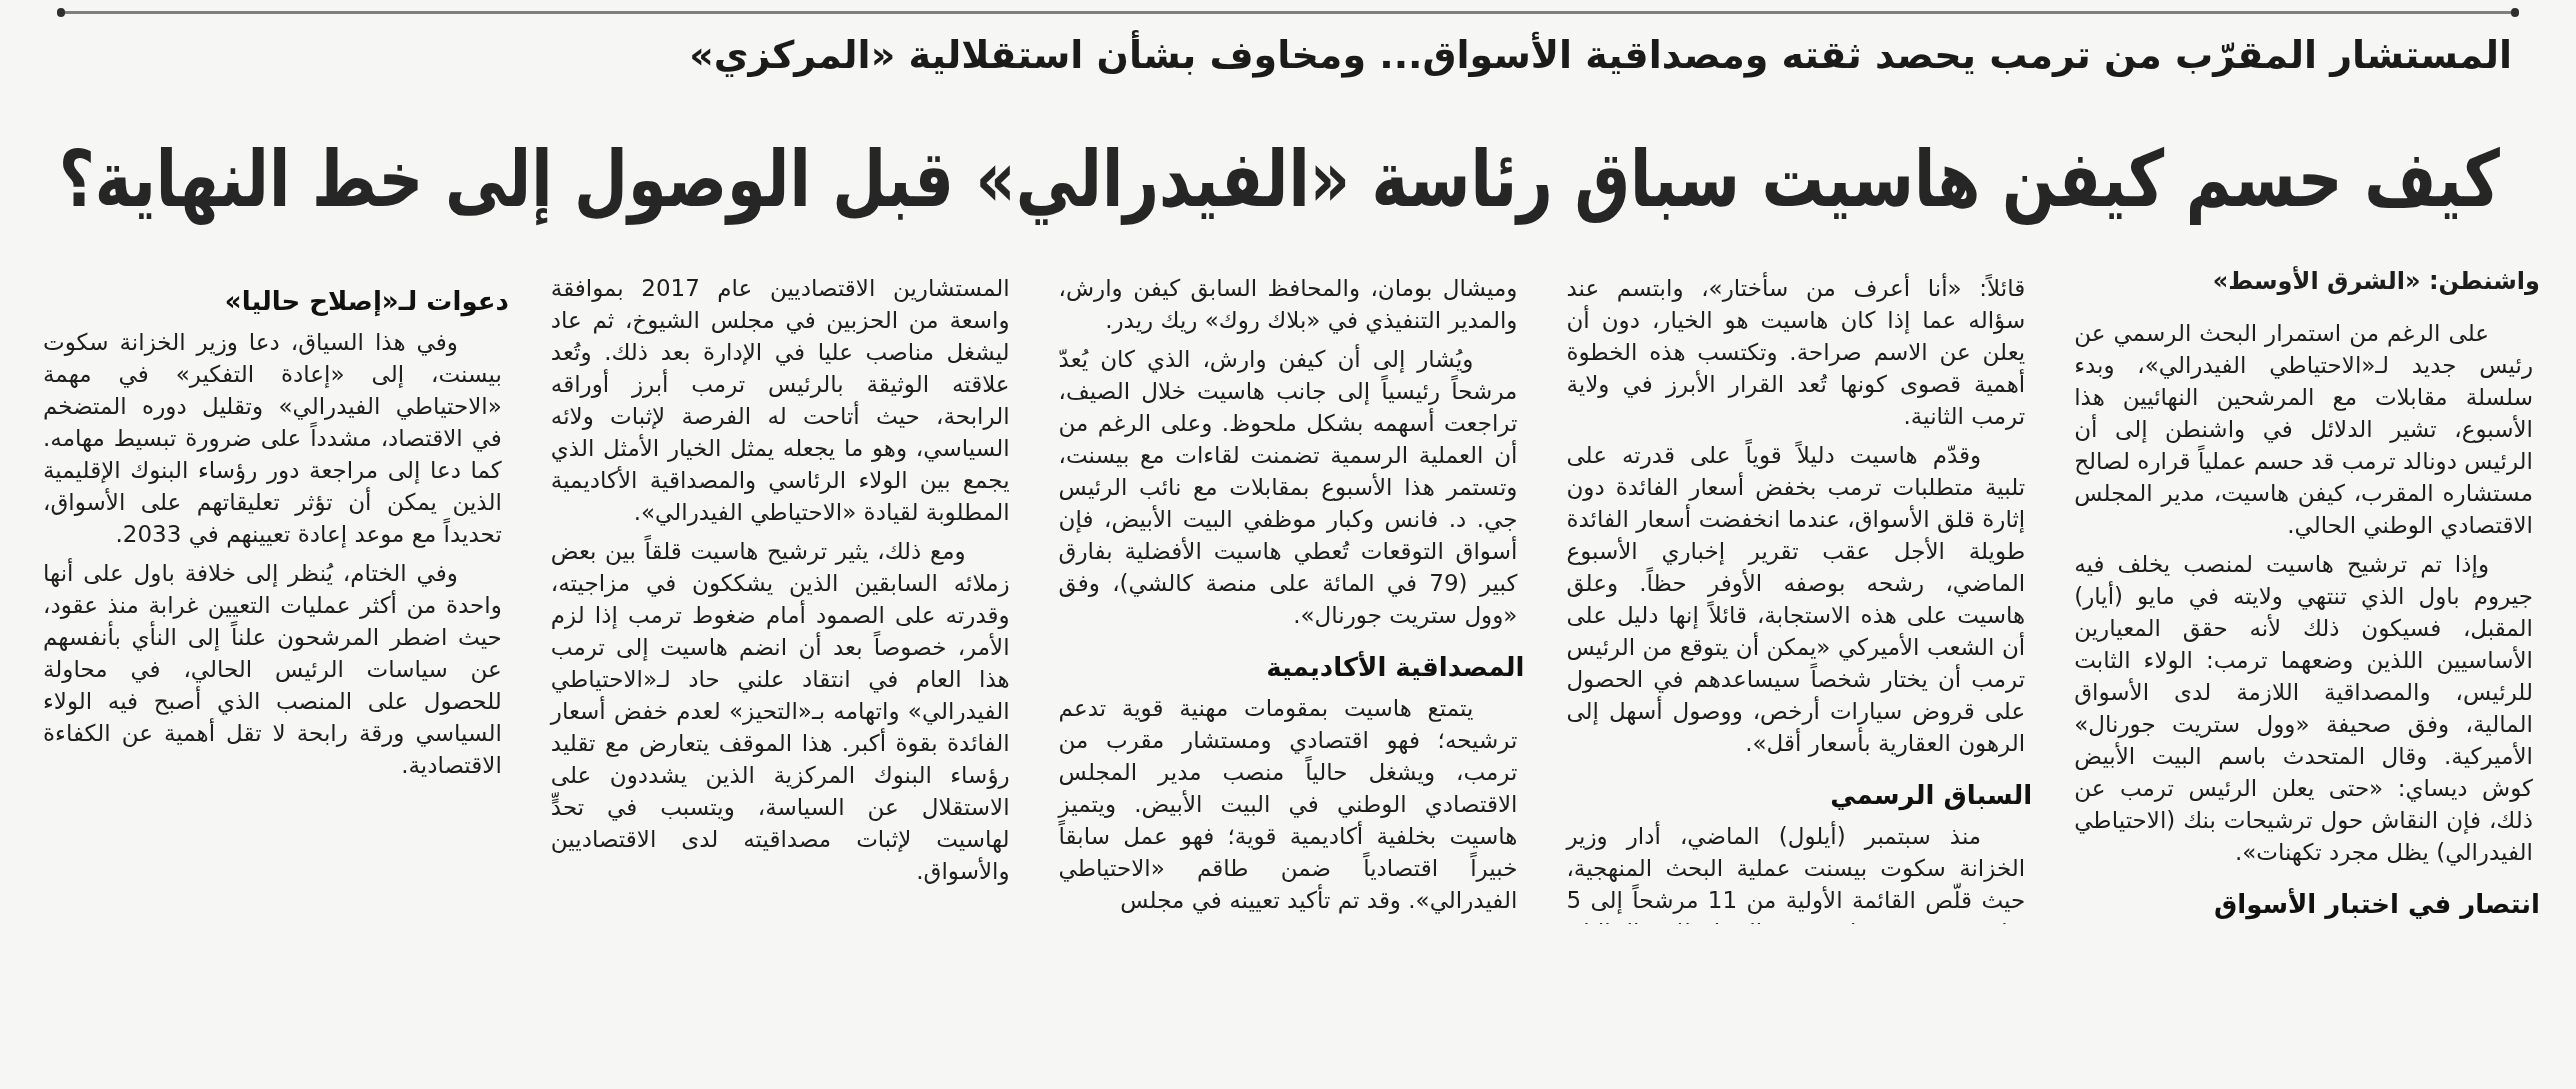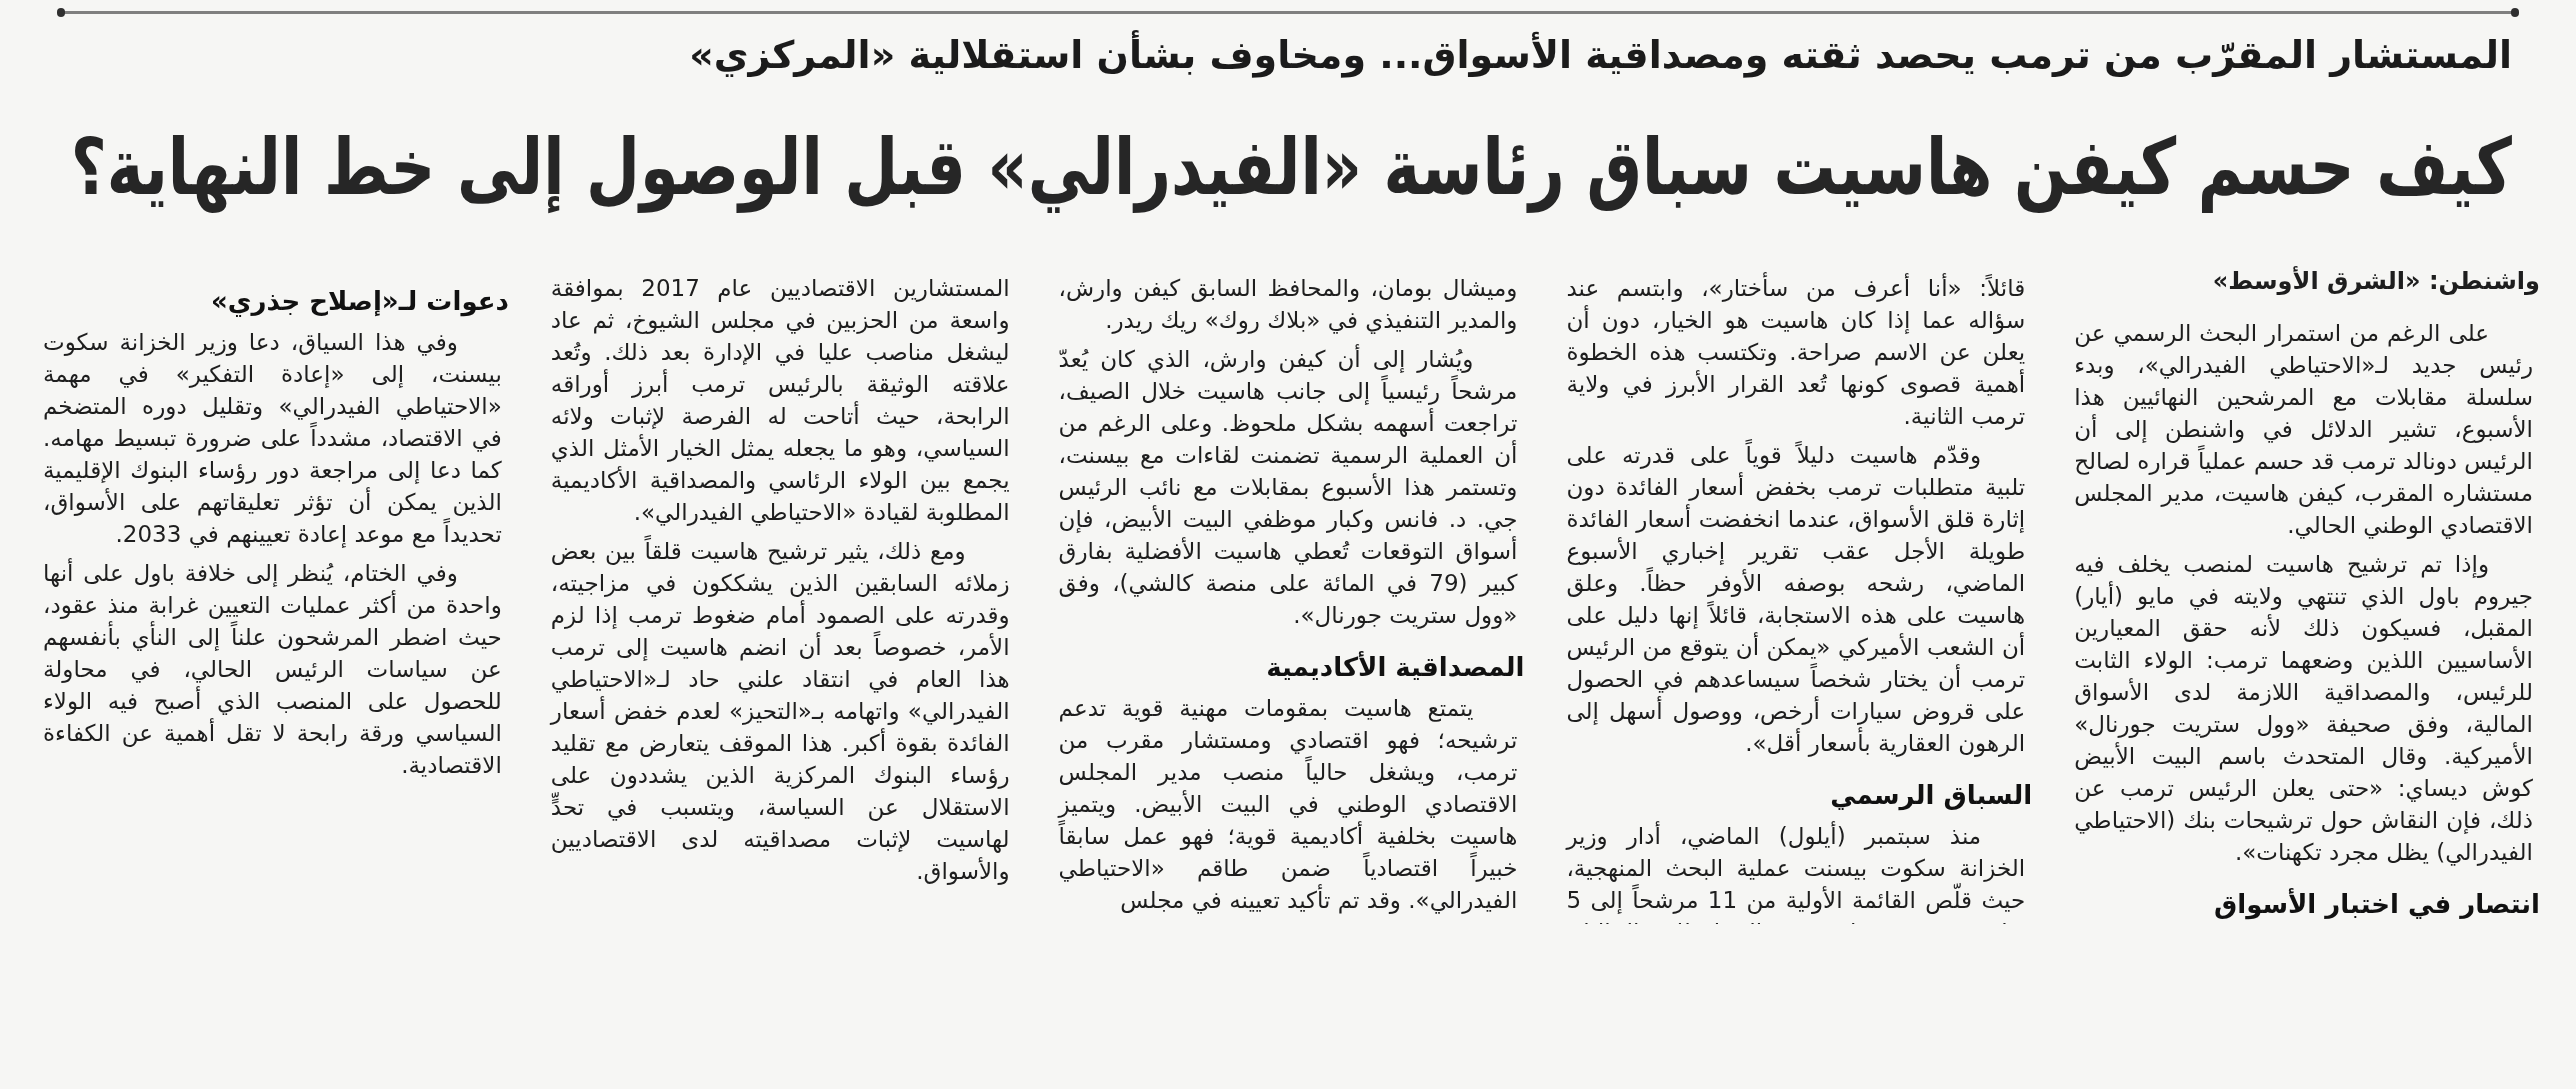--- a/index.html
+++ b/index.html
@@ -65,21 +65,21 @@
 
   <div class="top-rule">
     <span class="dot right"></span>
     <span class="dot left"></span>
   </div>
 
   <div class="kicker">
     <span class="inner">المستشار المقرّب من ترمب يحصد ثقته ومصداقية الأسواق... ومخاوف بشأن استقلالية «المركزي»</span>
   </div>
 
-  <h1 class="headline" style="margin:0;">
+  <h1 class="headline" style="margin:12px;">
     <span class="inner" style="transform: scaleX(0.797013); transform-origin: right center;">كيف حسم كيفن هاسيت سباق رئاسة «الفيدرالي» قبل الوصول إلى خط النهاية؟</span>
   </h1>
 
   <div class="body-cols" id="body-cols">
       <div class="col">
         <p class="dateline">واشنطن: «الشرق الأوسط»</p>
         <p class="para">على الرغم من استمرار البحث الرسمي عن رئيس جديد لـ«الاحتياطي الفيدرالي»، وبدء سلسلة مقابلات مع المرشحين النهائيين هذا الأسبوع، تشير الدلائل في واشنطن إلى أن الرئيس دونالد ترمب قد حسم عملياً قراره لصالح مستشاره المقرب، كيفن هاسيت، مدير المجلس الاقتصادي الوطني الحالي.</p>
         <p class="para">وإذا تم ترشيح هاسيت لمنصب يخلف فيه جيروم باول الذي تنتهي ولايته في مايو (أيار) المقبل، فسيكون ذلك لأنه حقق المعيارين الأساسيين اللذين وضعهما ترمب: الولاء الثابت للرئيس، والمصداقية اللازمة لدى الأسواق المالية، وفق صحيفة «وول ستريت جورنال» الأميركية. وقال المتحدث باسم البيت الأبيض كوش ديساي: «حتى يعلن الرئيس ترمب عن ذلك، فإن النقاش حول ترشيحات بنك (الاحتياطي الفيدرالي) يظل مجرد تكهنات».</p>
         <h3 class="subhead">انتصار في اختبار الأسواق</h3>
         <p class="para">كشف ترمب عن موقفه للصحافيين يوم الأحد،</p>
@@ -94,21 +94,21 @@
         <p class="para cont">وميشال بومان، والمحافظ السابق كيفن وارش، والمدير التنفيذي في «بلاك روك» ريك ريدر.</p>
         <p class="para">ويُشار إلى أن كيفن وارش، الذي كان يُعدّ مرشحاً رئيسياً إلى جانب هاسيت خلال الصيف، تراجعت أسهمه بشكل ملحوظ. وعلى الرغم من أن العملية الرسمية تضمنت لقاءات مع بيسنت، وتستمر هذا الأسبوع بمقابلات مع نائب الرئيس جي. د. فانس وكبار موظفي البيت الأبيض، فإن أسواق التوقعات تُعطي هاسيت الأفضلية بفارق كبير (79 في المائة على منصة كالشي)، وفق «وول ستريت جورنال».</p>
         <h3 class="subhead">المصداقية الأكاديمية</h3>
         <p class="para">يتمتع هاسيت بمقومات مهنية قوية تدعم ترشيحه؛ فهو اقتصادي ومستشار مقرب من ترمب، ويشغل حالياً منصب مدير المجلس الاقتصادي الوطني في البيت الأبيض. ويتميز هاسيت بخلفية أكاديمية قوية؛ فهو عمل سابقاً خبيراً اقتصادياً ضمن طاقم «الاحتياطي الفيدرالي». وقد تم تأكيد تعيينه في مجلس</p>
       </div>
       <div class="col">
         <p class="para cont">المستشارين الاقتصاديين عام 2017 بموافقة واسعة من الحزبين في مجلس الشيوخ، ثم عاد ليشغل مناصب عليا في الإدارة بعد ذلك. وتُعد علاقته الوثيقة بالرئيس ترمب أبرز أوراقه الرابحة، حيث أتاحت له الفرصة لإثبات ولائه السياسي، وهو ما يجعله يمثل الخيار الأمثل الذي يجمع بين الولاء الرئاسي والمصداقية الأكاديمية المطلوبة لقيادة «الاحتياطي الفيدرالي».</p>
         <p class="para">ومع ذلك، يثير ترشيح هاسيت قلقاً بين بعض زملائه السابقين الذين يشككون في مزاجيته، وقدرته على الصمود أمام ضغوط ترمب إذا لزم الأمر، خصوصاً بعد أن انضم هاسيت إلى ترمب هذا العام في انتقاد علني حاد لـ«الاحتياطي الفيدرالي» واتهامه بـ«التحيز» لعدم خفض أسعار الفائدة بقوة أكبر. هذا الموقف يتعارض مع تقليد رؤساء البنوك المركزية الذين يشددون على الاستقلال عن السياسة، ويتسبب في تحدٍّ لهاسيت لإثبات مصداقيته لدى الاقتصاديين والأسواق.</p>
       </div>
       <div class="col">
-        <h3 class="subhead">دعوات لـ«إصلاح جذري»</h3>
+        <h3 class="subhead">دعوات لـ«إصلاح حاليا»</h3>
         <p class="para">وفي هذا السياق، دعا وزير الخزانة سكوت بيسنت، إلى «إعادة التفكير» في مهمة «الاحتياطي الفيدرالي» وتقليل دوره المتضخم في الاقتصاد، مشدداً على ضرورة تبسيط مهامه. كما دعا إلى مراجعة دور رؤساء البنوك الإقليمية الذين يمكن أن تؤثر تعليقاتهم على الأسواق، تحديداً مع موعد إعادة تعيينهم في 2033.</p>
         <p class="para">وفي الختام، يُنظر إلى خلافة باول على أنها واحدة من أكثر عمليات التعيين غرابة منذ عقود، حيث اضطر المرشحون علناً إلى النأي بأنفسهم عن سياسات الرئيس الحالي، في محاولة للحصول على المنصب الذي أصبح فيه الولاء السياسي ورقة رابحة لا تقل أهمية عن الكفاءة الاقتصادية.</p>
       </div>
     </div>
 
   <div class="bottom-band" id="bottom-band">
       <div class="seg dark" style="left: 11.3px; width: 406px;"></div>
       <div class="seg light" style="left: 417px; width: 71px;"></div>
       <div class="seg dark" style="left: 489px; width: 380px;"></div>
       <div class="seg light" style="left: 869px; width: 71px;"></div>

